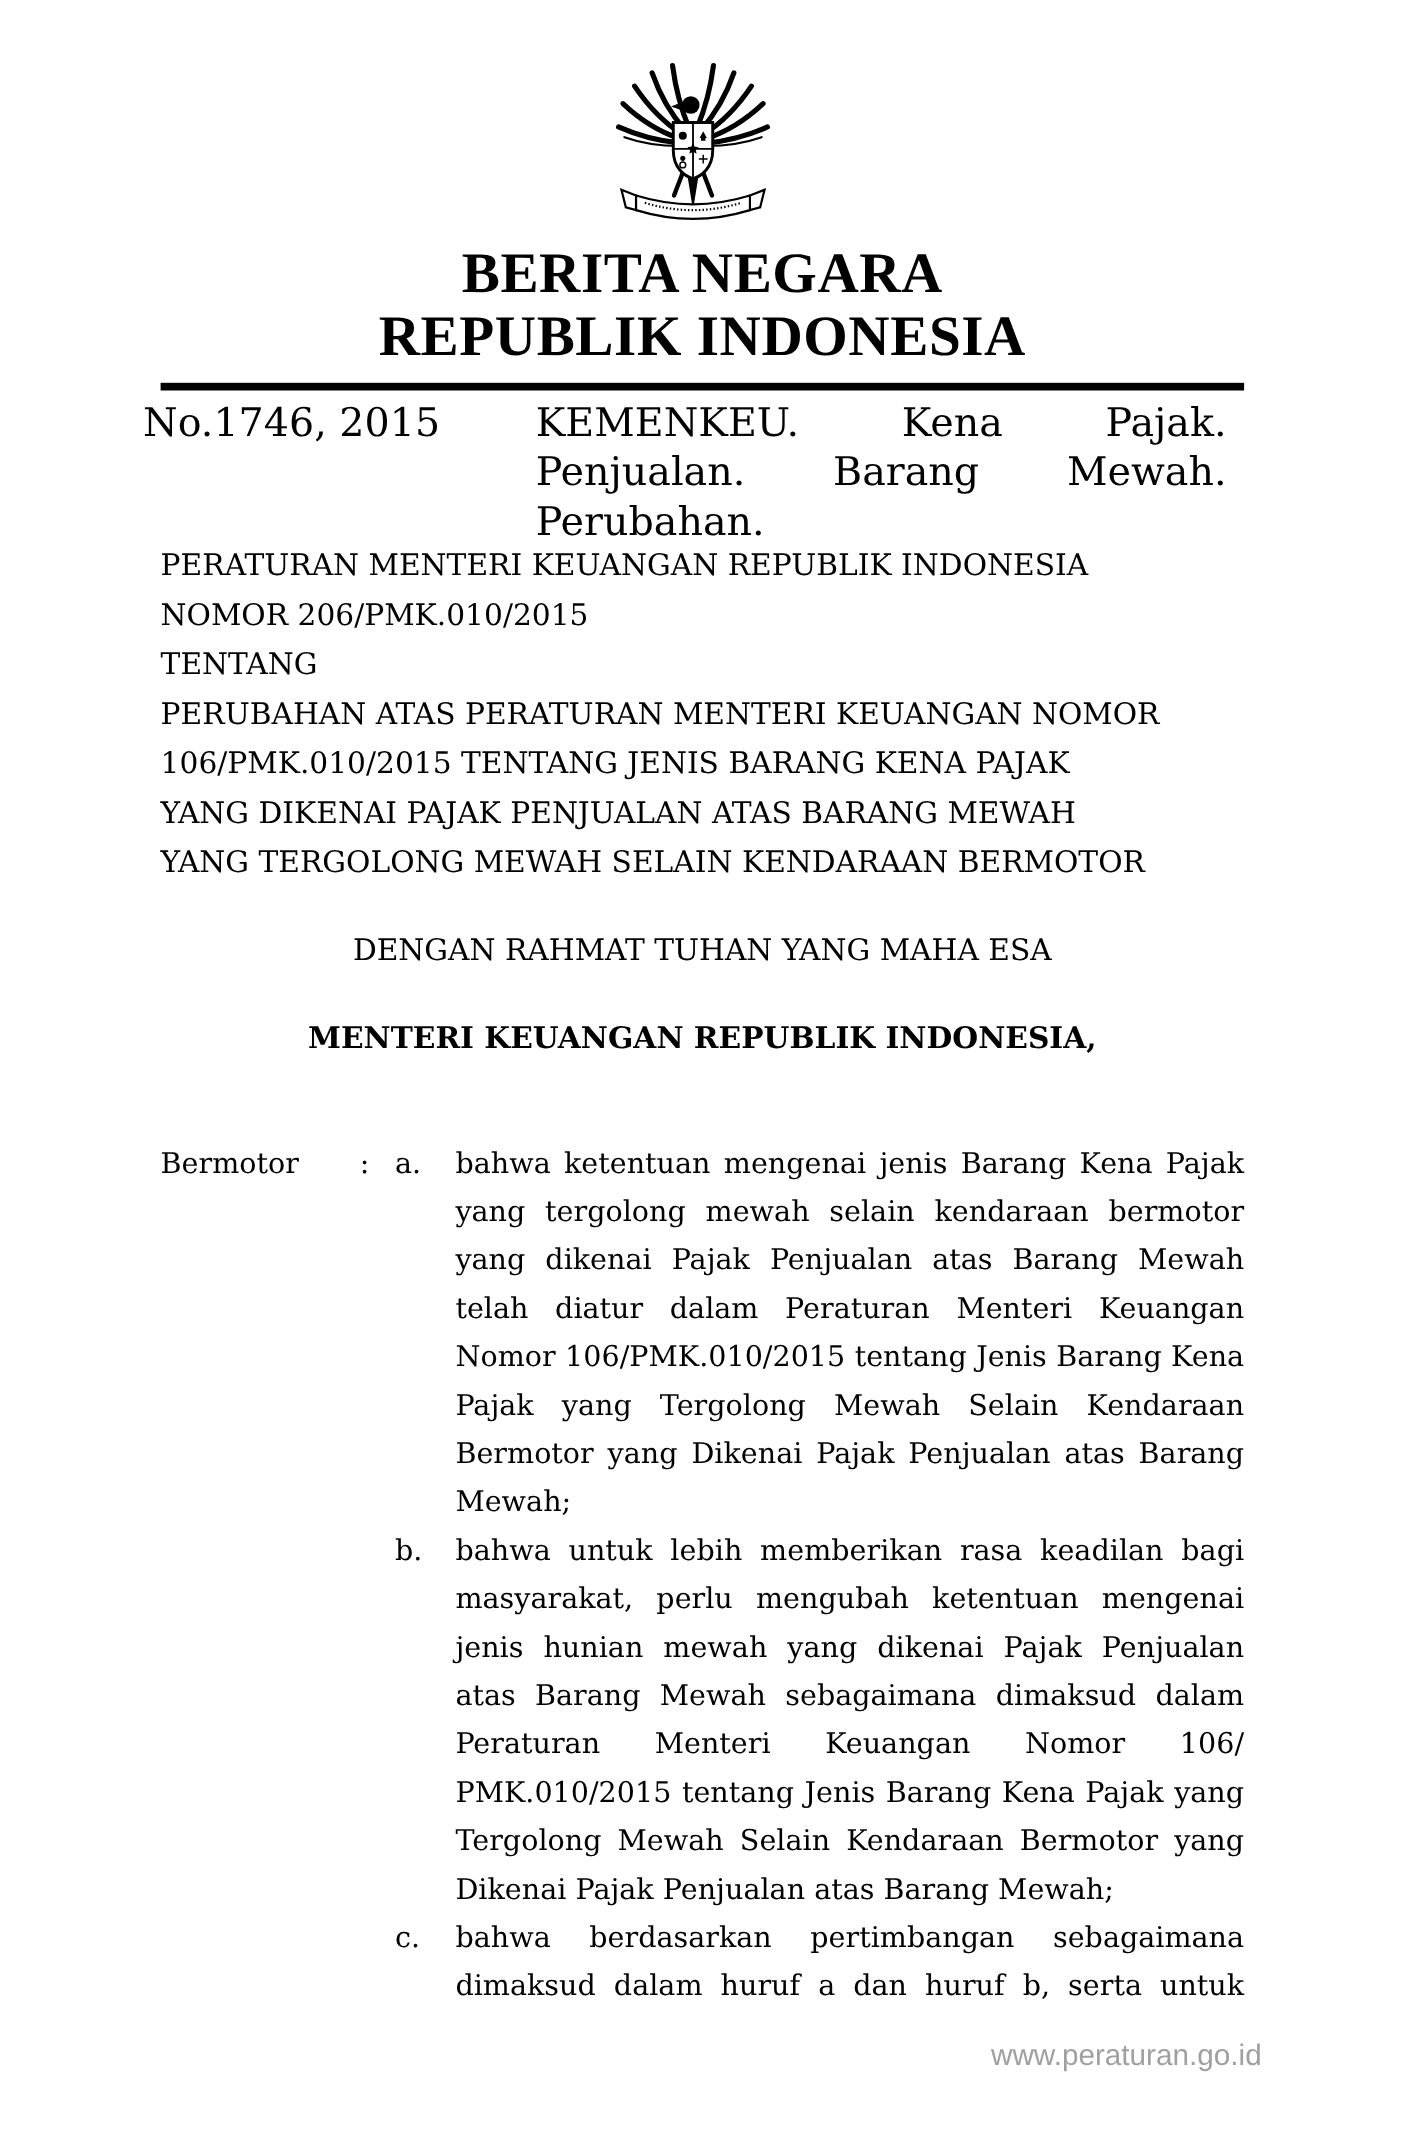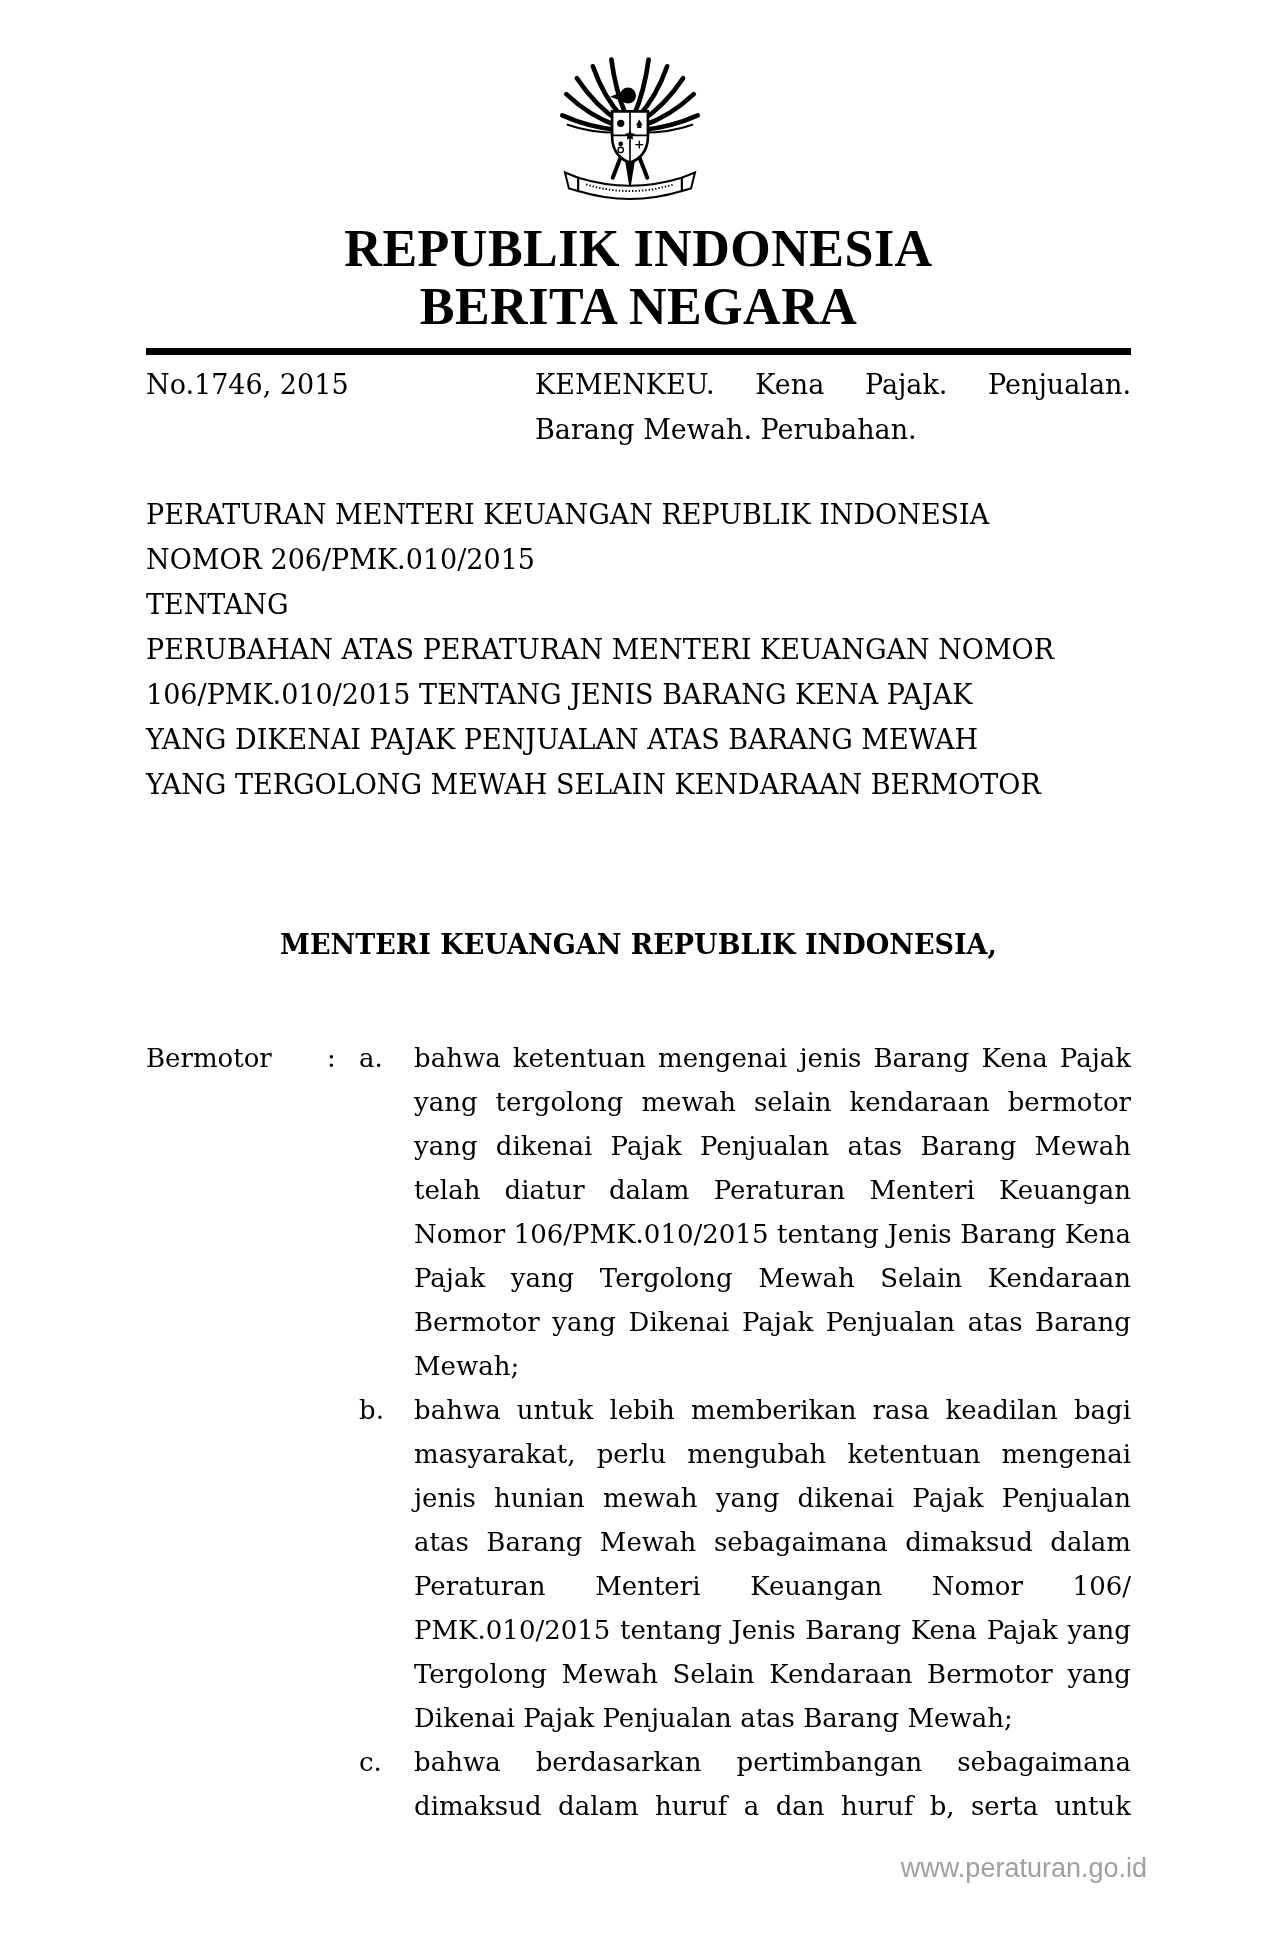--- a/index.html
+++ b/index.html
@@ -8,22 +8,22 @@
     overflow:hidden; font-family:"DejaVu Serif", serif; color:#000;
   }
   .emblem { position:absolute; left:557px; top:53px; width:146px; height:158px; }
   .masthead-title {
     position:absolute; left:146px; top:220px; width:985px; text-align:center;
     font-family:"Liberation Serif", serif; font-weight:bold;
     font-size:52px; line-height:58px; letter-spacing:0.5px; white-space:nowrap;
   }
   .rule { position:absolute; left:146px; top:348px; width:985px; height:7px; background:#000; }
   .masthead-row {
-    position:absolute; left:146px; top:362px; width:985px; display:flex;
-    font-size:27px; line-height:45px;gap:32px;
+    position:absolute; left:130px; top:362px; width:985px; display:flex;
+    font-size:36px; line-height:45px;
   }
   .number-col { width:357px; flex:none; }
   .subject-col { flex:1; text-align:justify; }
   .reg-title {
     position:absolute; left:146px; top:492px; width:985px; text-align:left;
     font-size:27px; line-height:45px;
   }
   .reg-title div { white-space:nowrap; }
   .invocation, .official {
     position:absolute; left:146px; width:985px; text-align:center;
@@ -91,41 +91,42 @@
       <g>
         <path d="M32,184 L12,176 L18,200 L32,204 Z" fill="#fff" stroke="#000" stroke-width="3"></path>
         <path d="M188,184 L208,176 L202,200 L188,204 Z" fill="#fff" stroke="#000" stroke-width="3"></path>
         <path d="M32,184 Q110,208 188,184 L188,204 Q110,228 32,204 Z" fill="#fff" stroke="#000" stroke-width="3"></path>
         <path d="M44,194 Q110,214 176,194" stroke="#000" stroke-width="3" fill="none" stroke-dasharray="2 3"></path>
       </g>
     </svg>
   </div>
 
   <div class="masthead-title">
+    <div>BERITA NEGARA</div>
     <div>REPUBLIK INDONESIA</div>
-    <div>BERITA NEGARA</div>
   </div>
 
   <div class="rule"></div>
 
   <div class="masthead-row">
     <div class="number-col">No.1746, 2015</div>
     <div class="subject-col">KEMENKEU. Kena Pajak. Penjualan. Barang Mewah. Perubahan.</div>
   </div>
 
   <div class="reg-title">
     <div>PERATURAN MENTERI KEUANGAN REPUBLIK INDONESIA</div>
     <div>NOMOR 206/PMK.010/2015</div>
     <div>TENTANG</div>
     <div>PERUBAHAN ATAS PERATURAN MENTERI KEUANGAN NOMOR</div>
     <div>106/PMK.010/2015 TENTANG JENIS BARANG KENA PAJAK</div>
     <div>YANG DIKENAI PAJAK PENJUALAN ATAS BARANG MEWAH</div>
     <div>YANG TERGOLONG MEWAH SELAIN KENDARAAN BERMOTOR</div>
   </div>
 
+  <div class="invocation">DENGAN RAHMAT TUHAN YANG MAHA ESA</div>
   <div class="official">MENTERI KEUANGAN REPUBLIK INDONESIA,</div>
 
   <div class="considerations">
     <div class="c-label">Bermotor</div>
     <div class="c-colon">:</div>
     <div class="c-items">
       <div class="c-item">
         <div class="c-letter">a.</div>
         <div class="c-text">bahwa ketentuan mengenai jenis Barang Kena Pajak yang tergolong mewah selain kendaraan bermotor yang dikenai Pajak Penjualan atas Barang Mewah telah diatur dalam Peraturan Menteri Keuangan Nomor 106/PMK.010/2015 tentang Jenis Barang Kena Pajak yang Tergolong Mewah Selain Kendaraan Bermotor yang Dikenai Pajak Penjualan atas Barang Mewah;</div>
       </div>

